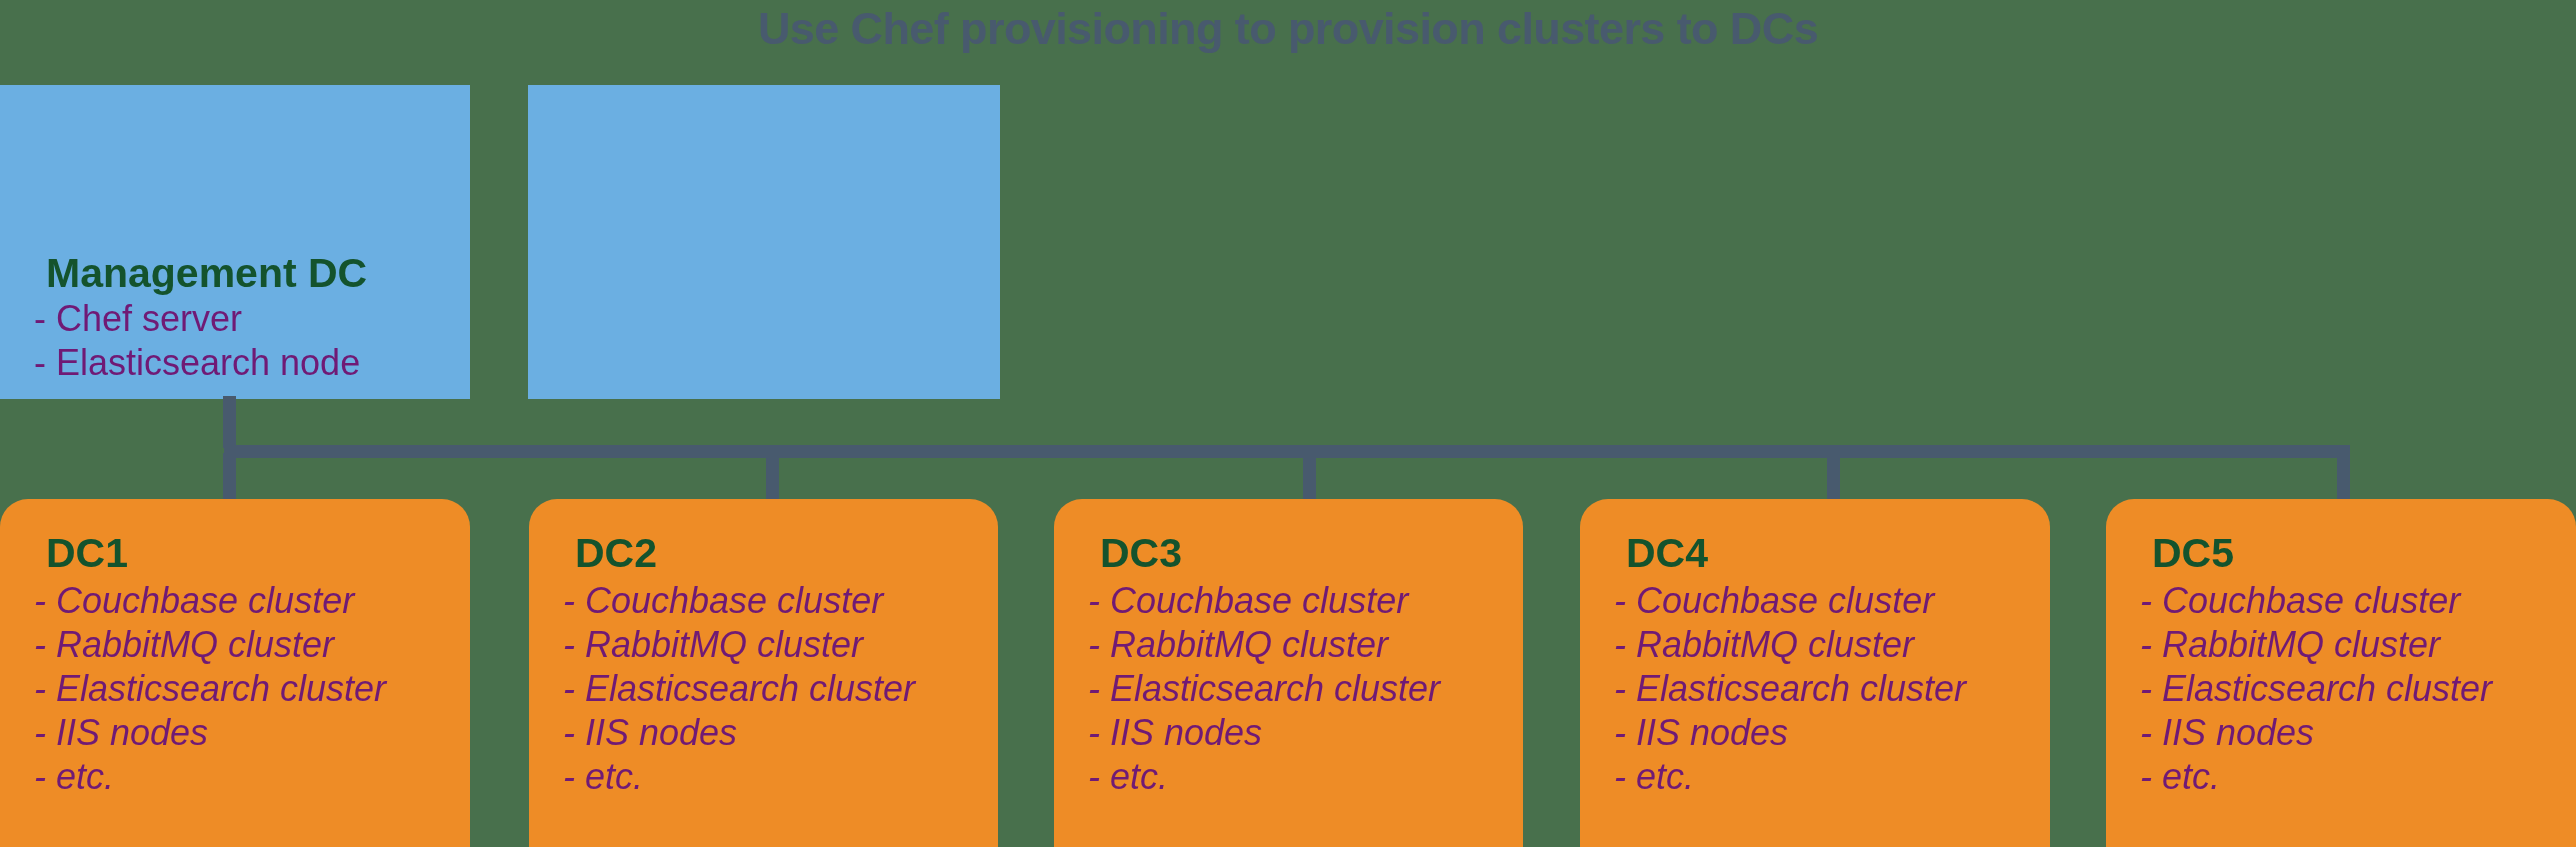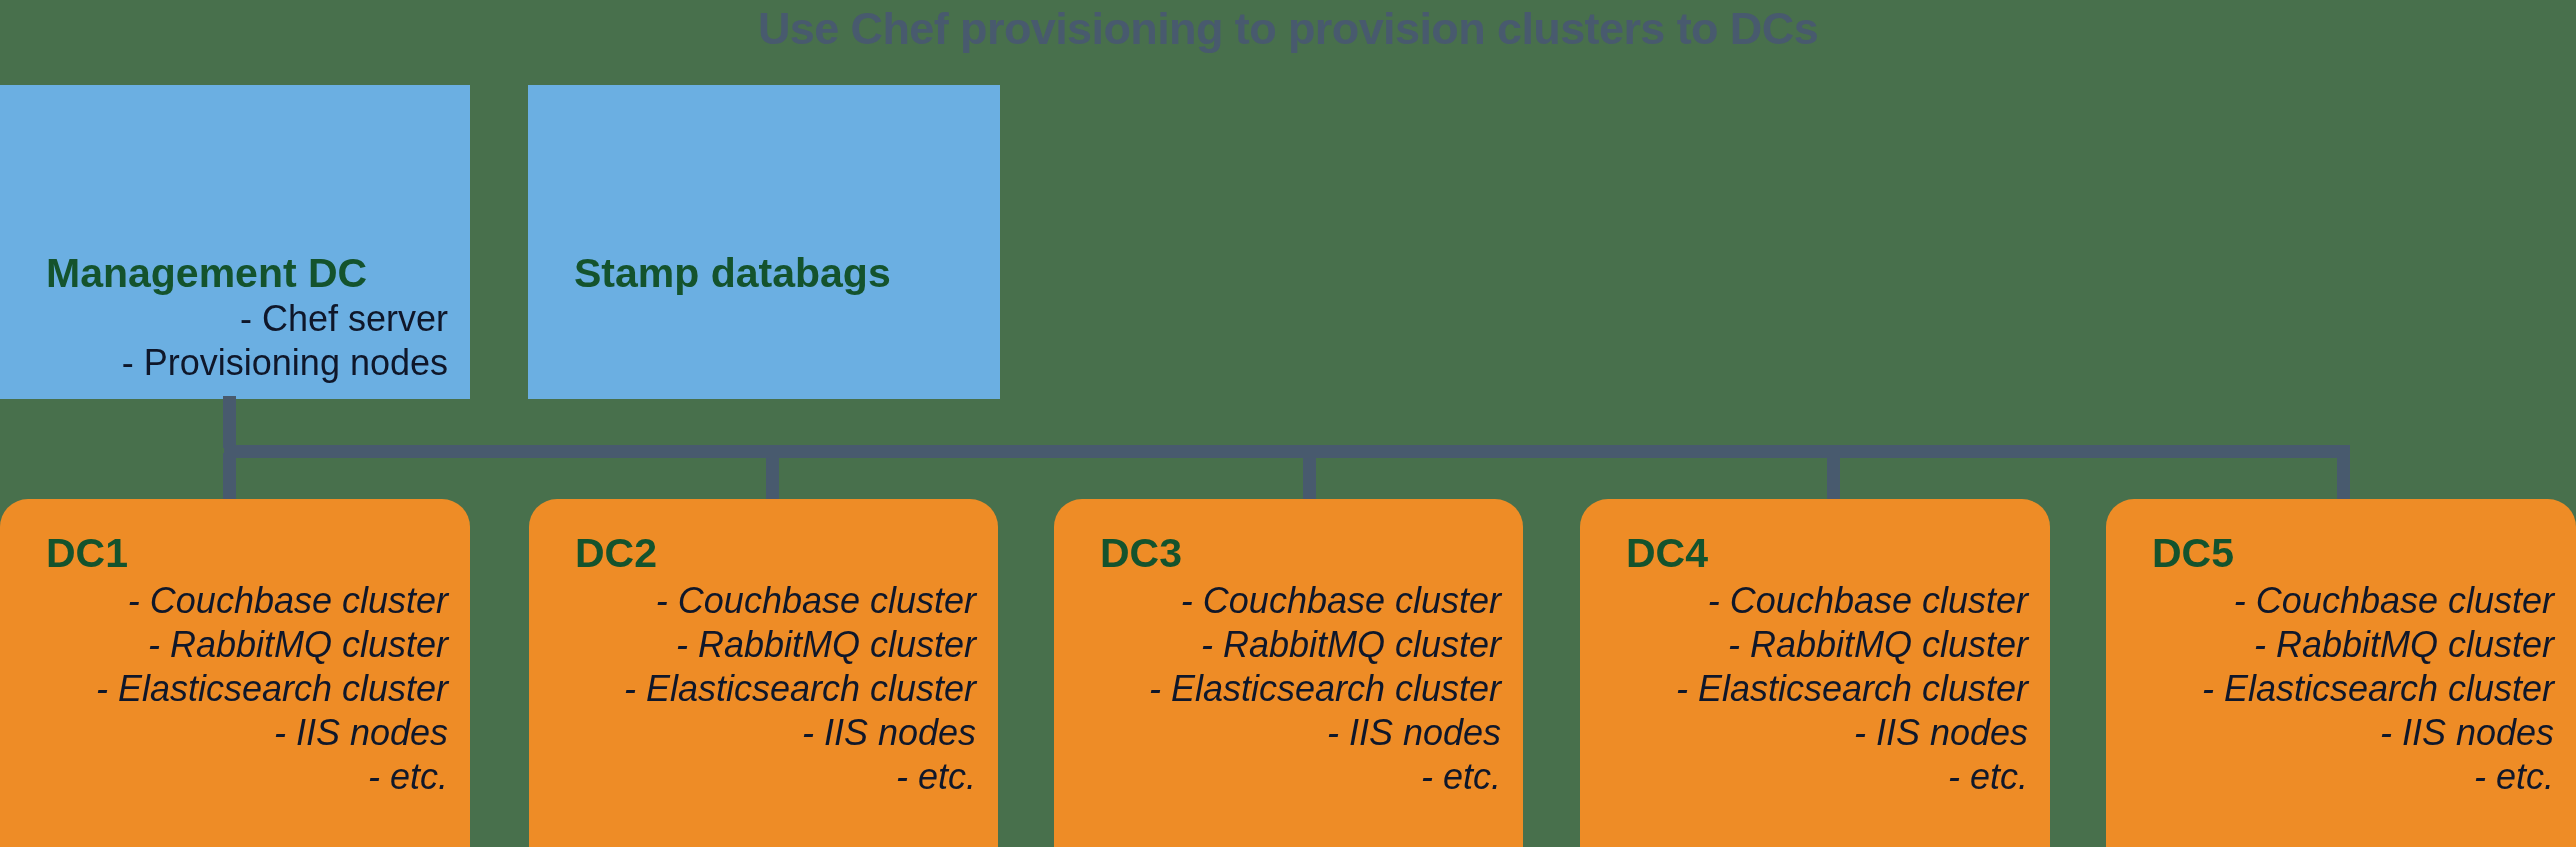--- a/index.html
+++ b/index.html
@@ -37,25 +37,24 @@
     left:46px;
     color:#14532d;
     font-weight:bold;
     font-size:41px;
     line-height:44px;
     white-space:nowrap;
   }
   .node .bullets{
     position:absolute;
     left:34px;
-    right:22px;
-    color:#0f172a;
+    right:6px;
+    color:#701a75;
     font-size:36px;
     line-height:44px;
-    text-align:right;
   }
   .node .bullets .b{
     white-space:nowrap;
   }
 
   
   .blue-1{left:0px;   top:85px; width:470px;  height:314px;}
   .blue-2{left:528px; top:85px; width:472px;  height:314px;}
   .blue-1 .heading,.blue-2 .heading{top:166px;}
   .blue-1 .bullets,.blue-2 .bullets{top:212px;}
@@ -85,26 +84,25 @@
 <body>
 
 <div id="stage">
 
   <div class="title">Use Chef provisioning to provision clusters to DCs</div>
 
   <div class="node blue blue-1">
     <div class="heading">Management DC</div>
     <div class="bullets">
       <div class="b">- Chef server</div>
-      <div class="b">- Provisioning nodes</div>
+      <div class="b">- Elasticsearch node</div>
     </div>
   </div>
 
   <div class="node blue blue-2">
-    <div class="heading">Stamp databags</div>
   </div>
 
   <div class="wire drop drop-up"></div>
   <div class="wire bus"></div>
   <div class="wire drop drop-d1"></div>
   <div class="wire drop drop-d2"></div>
   <div class="wire drop drop-d3"></div>
   <div class="wire drop drop-d4"></div>
   <div class="wire drop drop-d5"></div>
 

